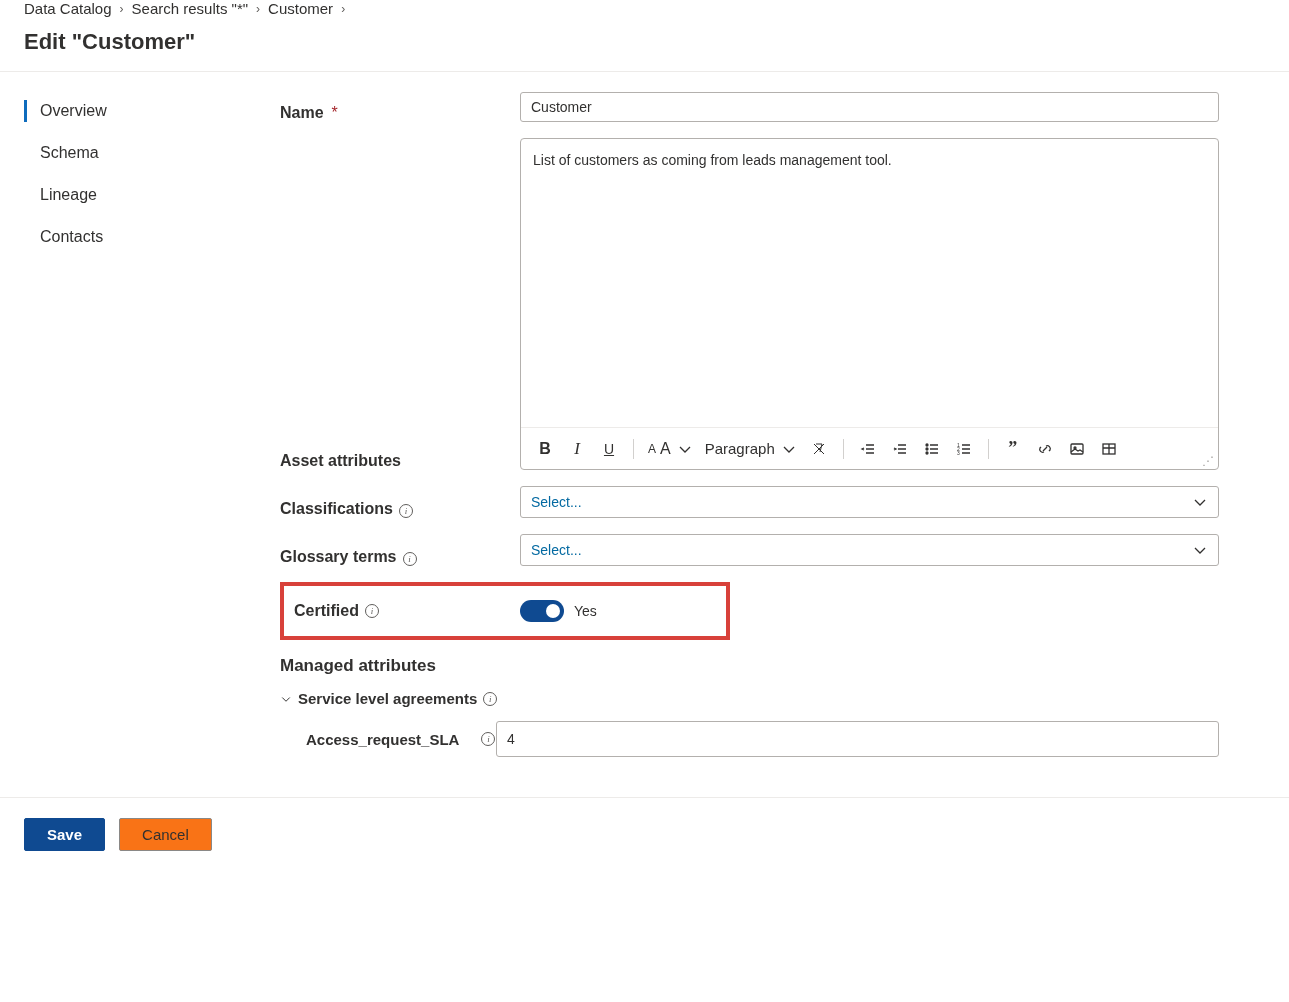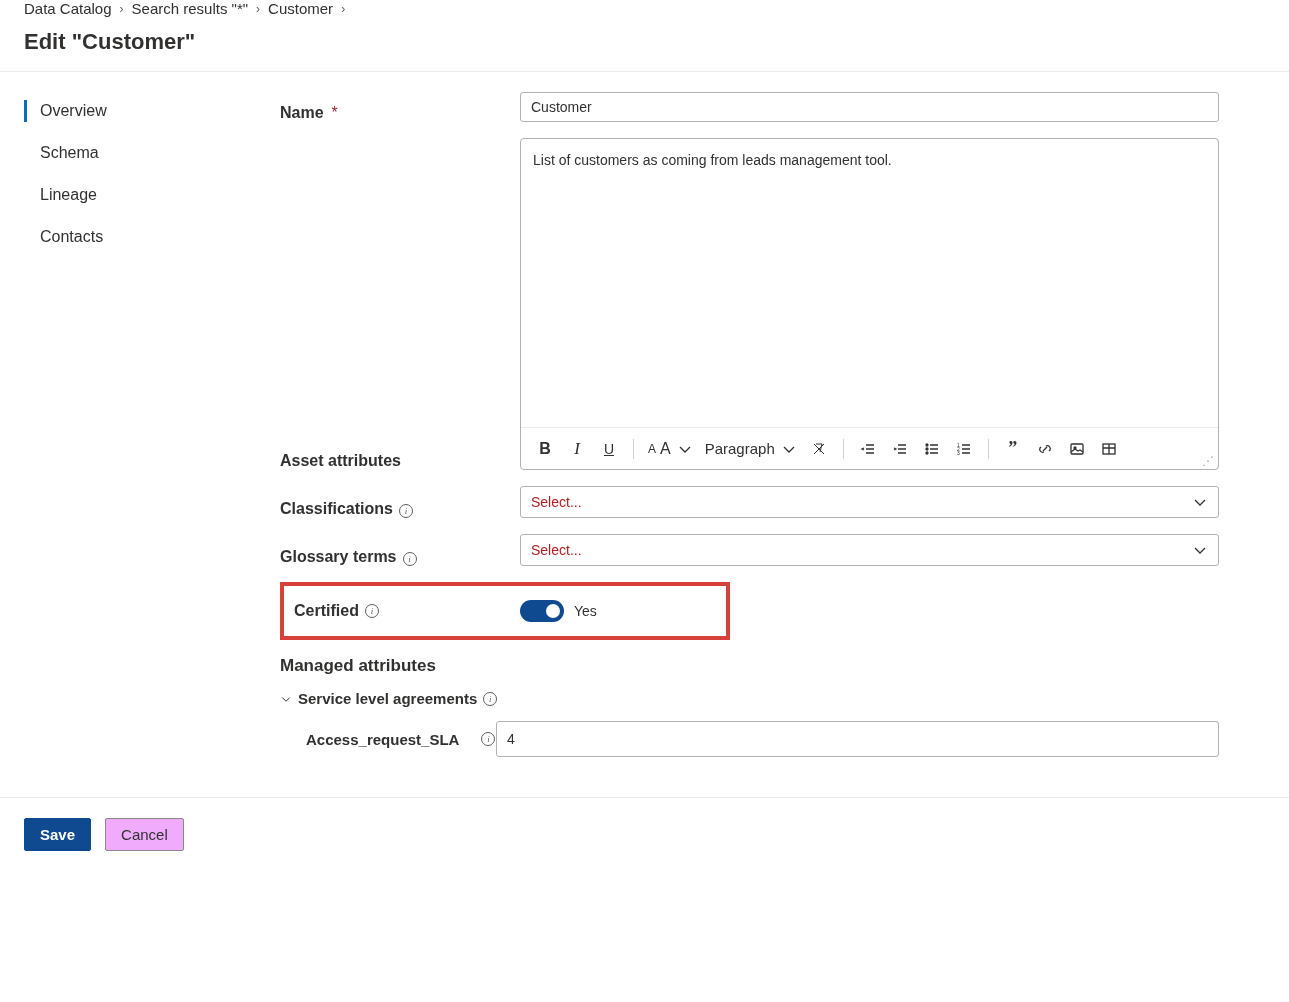--- a/index.html
+++ b/index.html
@@ -23,21 +23,21 @@
 .form { flex: 1; padding: 20px 70px 40px 40px; }
 .row { display: flex; margin-bottom: 16px; }
 .row .label-col { width: 240px; flex-shrink: 0; font-size: 16px; font-weight: 600; padding-top: 4px; display: flex; align-items: flex-end; gap: 6px; }
 .row .field-col { flex: 1; }
 .req { color: #a4262c; font-weight: 400; margin-left: 2px; }
 
 input.text, .select, textarea {
   width: 100%; border: 1px solid #b3b0ad; border-radius: 3px; padding: 6px 10px; font-size: 14px; font-family: inherit; color: #323130;
 }
 input.text { height: 30px; }
-.select { height: 32px; display: flex; align-items: center; justify-content: space-between; color: #b91c1c; cursor: pointer; }
+.select { height: 32px; display: flex; align-items: center; justify-content: space-between; color: #0369a1; cursor: pointer; }
 .select .chev { color: #323130; }
 
 .rich-box { border: 1px solid #b3b0ad; border-radius: 4px; background: #fff; }
 .rich-text { min-height: 288px; padding: 12px 12px; font-size: 14px; line-height: 1.4; outline: none; }
 .rich-toolbar { border-top: 1px solid #edebe9; height: 42px; display: flex; align-items: center; padding: 0 10px; gap: 4px; position: relative; }
 .rtb { width: 28px; height: 28px; display: flex; align-items: center; justify-content: center; cursor: pointer; font-size: 15px; color: #323130; }
 .rtb.bold { font-weight: 700; font-size: 16px; }
 .rtb.italic { font-style: italic; font-family: "Times New Roman", serif; font-size: 17px; }
 .rtb.under { text-decoration: underline; font-size: 14px; }
 .rtsep { width: 1px; height: 20px; background: #d2d0ce; margin: 0 6px; }
@@ -54,23 +54,23 @@
 .toggle-label { font-size: 14px; }
 
 .section-h { font-size: 17px; font-weight: 600; margin: 8px 0 14px; }
 .expander { display: flex; align-items: center; gap: 6px; font-size: 15px; font-weight: 600; cursor: pointer; margin-bottom: 14px; }
 .expander .chev { font-size: 12px; }
 
 .attr-row { display: flex; align-items: center; }
 .attr-row .attr-label { width: 216px; padding-left: 26px; display: flex; align-items: center; gap: 22px; font-size: 15px; font-weight: 600; }
 
 .footer { border-top: 1px solid #edebe9; padding: 20px 24px; display: flex; gap: 14px; }
-.btn { padding: 7px 15px; border-radius: 2px; font-size: 15px; cursor: pointer; font-family: inherit; }
+.btn { padding: 7px 22px; border-radius: 2px; font-size: 15px; cursor: pointer; font-family: inherit; }
 .btn.primary { background: #0f4a91; color: #fff; border: 1px solid #0f4a91; font-weight: 600; }
-.btn.secondary { background: #f0abfc; border: 1px solid #8a8886; color: #323130; }
+.btn.secondary { background: #f97316; border: 1px solid #8a8886; color: #323130; }
 
 svg.ic { width: 16px; height: 16px; stroke: #323130; fill: none; stroke-width: 1.3; }
 </style>
 </head>
 <body>
 
 <nav class="breadcrumb">
   <a href="#">Data Catalog</a>
   <span class="bc-sep">›</span>
   <a href="#">Search results "*"</a>

